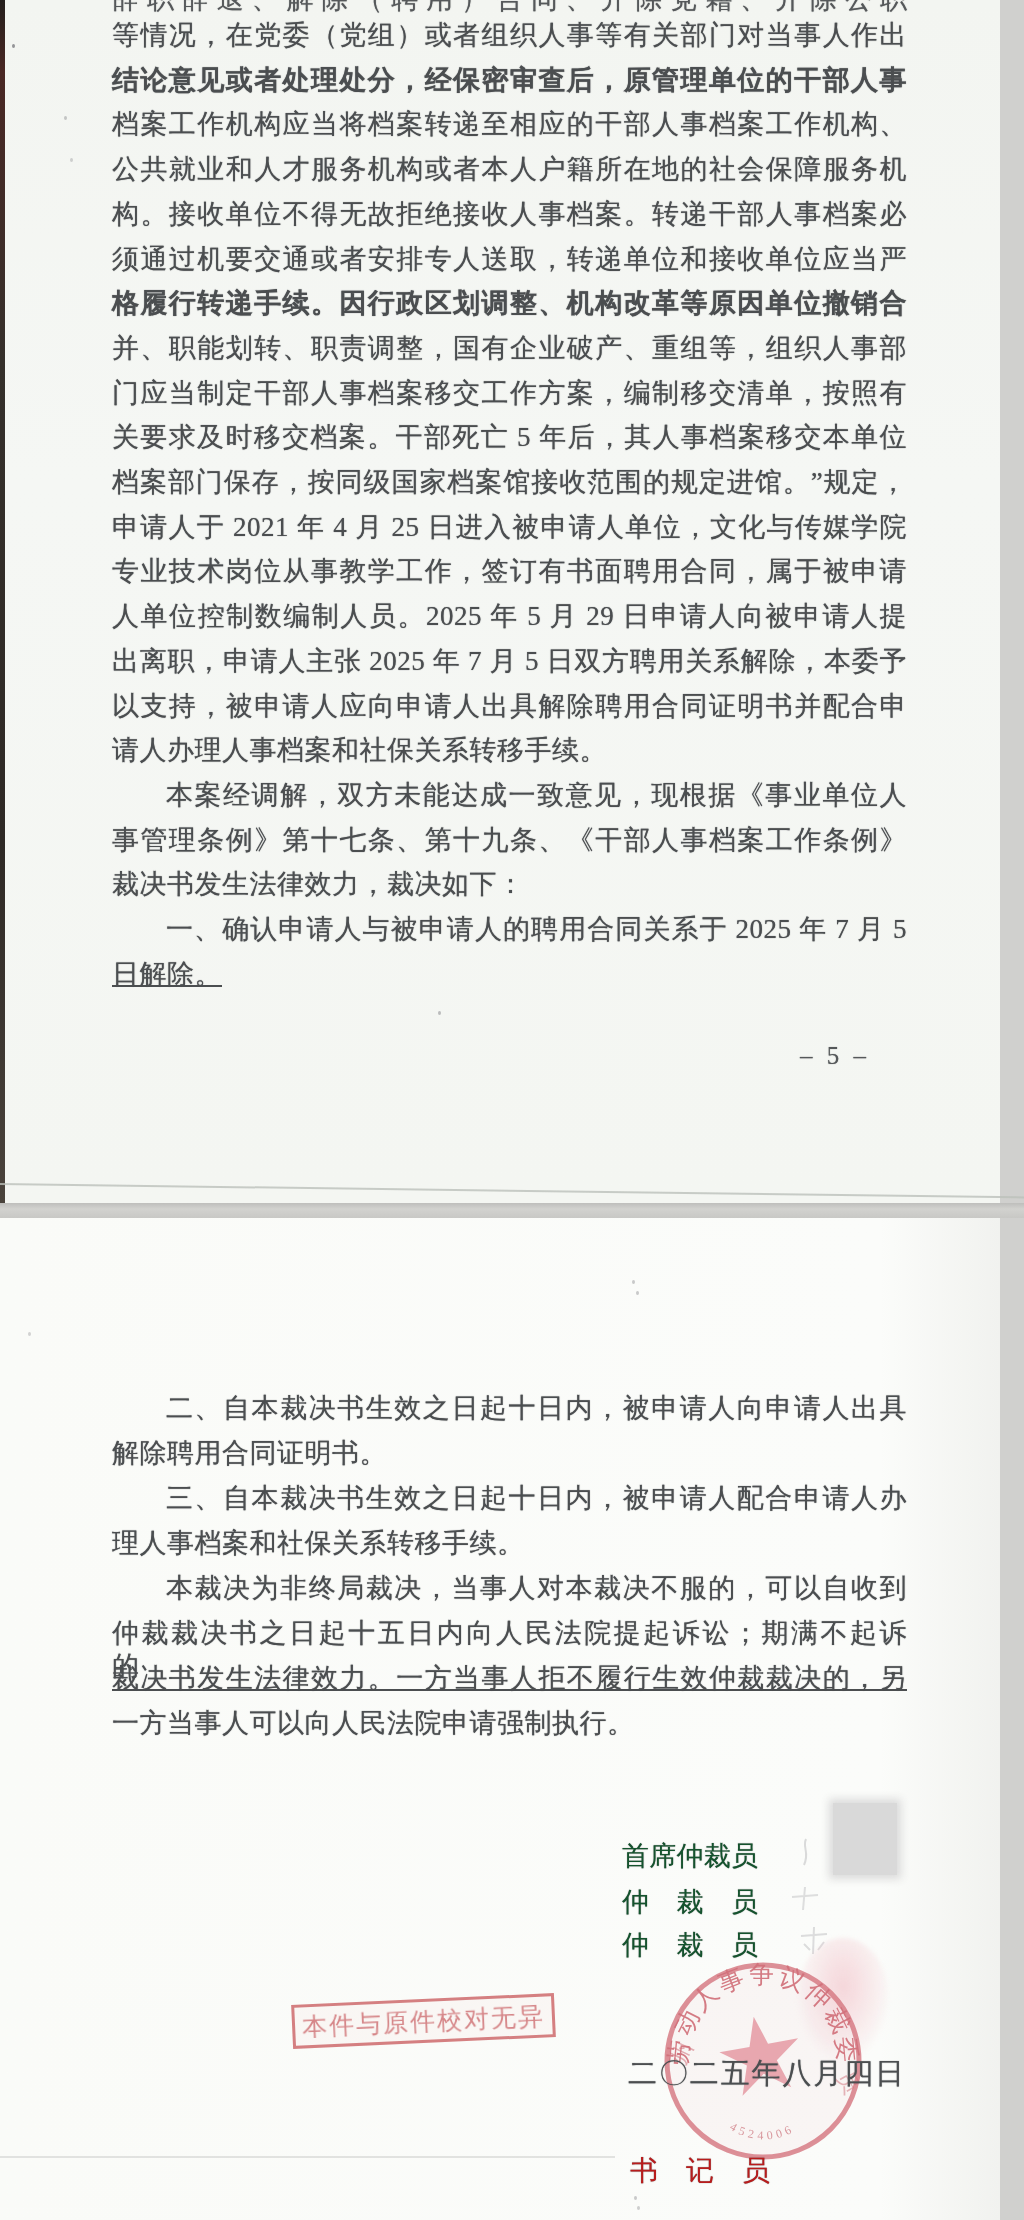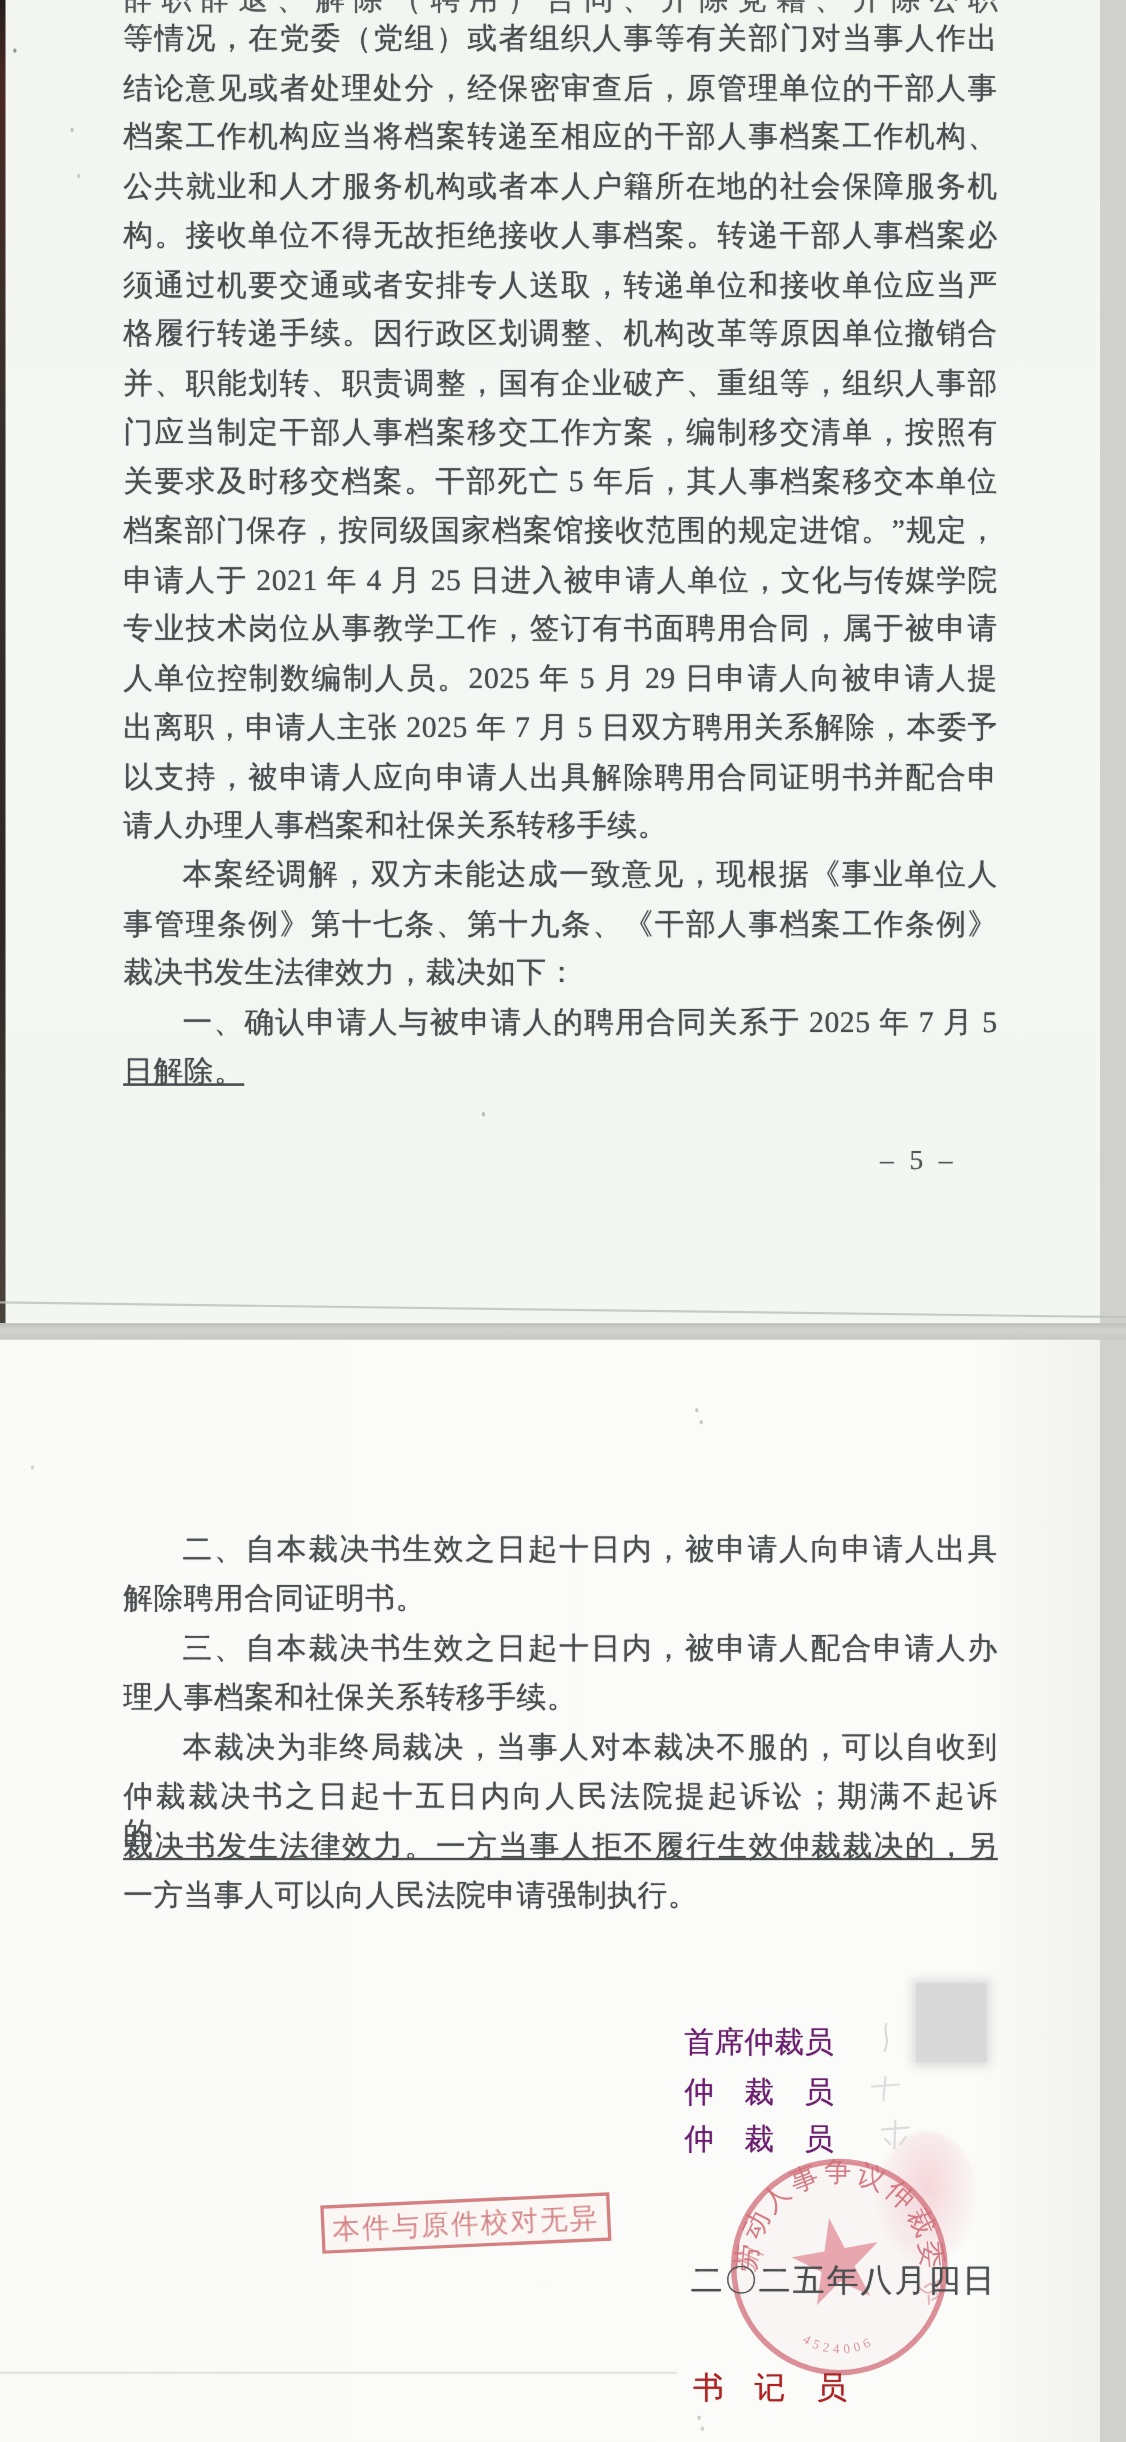--- a/index.html
+++ b/index.html
@@ -18,21 +18,21 @@
   .line{position:absolute;left:112px;width:795px;font-size:27px;line-height:33px;color:#4b4e50;
         text-align:justify;text-align-last:justify;text-justify:inter-character;letter-spacing:.5px;
         text-shadow:0 0 1px rgba(77,80,83,.85);}
   .line.indent{padding-left:54px;width:741px;}
   .line.end{text-align-last:left;}
   .clipped{position:absolute;left:112px;top:-16px;width:795px;font-size:27px;line-height:31px;color:#55585a;
         text-align:justify;text-align-last:justify;text-justify:inter-character;
         text-shadow:0 0 1px rgba(85,88,90,.8);}
   .pageno{position:absolute;left:800px;top:1042px;font-size:25px;color:#55585a;letter-spacing:4px;
           text-shadow:0 0 1px rgba(85,88,90,.7);}
-  .sig{position:absolute;left:622px;width:136px;font-size:27px;color:#701a75;text-align:justify;
+  .sig{position:absolute;left:622px;width:136px;font-size:27px;color:#14532d;text-align:justify;
        text-align-last:justify;text-justify:inter-character;text-shadow:0 0 1px rgba(77,80,83,.8);}
   #sig-chief{top:1838px;} #sig-arb1{top:1884px;} #sig-arb2{top:1927px;}
   .redaction{position:absolute;left:833px;top:1803px;width:64px;height:72px;background:#d9d9d9;
              box-shadow:0 0 8px 4px rgba(217,217,217,.95);}
   .smudge{position:absolute;left:797px;top:1938px;width:92px;height:122px;border-radius:50%;
           background:radial-gradient(ellipse at 50% 40%,rgba(241,189,197,.6),rgba(244,205,211,.25) 55%,transparent 75%);
           filter:blur(2px);}
   .proof-stamp{position:absolute;left:292px;top:1999px;width:257px;height:38px;border:3px solid rgba(197,77,80,.7);
                transform:rotate(-2.6deg);background:rgba(235,160,162,.05);display:flex;align-items:center;justify-content:center;}
   .proof-stamp span{font-size:25px;color:rgba(201,96,100,.75);letter-spacing:2px;white-space:nowrap;
@@ -52,26 +52,26 @@
 
 <div class="page" id="page1">
   <div class="left-strip"></div>
   <div class="right-line"></div>
 
   <div class="clipped">辞职辞退、解除（聘用）合同、开除党籍、开除公职</div>
 
   <div>
 
   <div class="line" style="top: 19px;">等情况，在党委（党组）或者组织人事等有关部门对当事人作出</div>
-      <div class="line" style="top: 63.7px;">结论意见或者处理处分，经保密审查后，原管理单位的干部人事</div>
+      <div class="line" style="top: 63.7px; font-weight: bold;">结论意见或者处理处分，经保密审查后，原管理单位的干部人事</div>
       <div class="line" style="top: 108.4px;">档案工作机构应当将档案转递至相应的干部人事档案工作机构、</div>
       <div class="line" style="top: 153.1px;">公共就业和人才服务机构或者本人户籍所在地的社会保障服务机</div>
       <div class="line" style="top: 197.8px;">构。接收单位不得无故拒绝接收人事档案。转递干部人事档案必</div>
       <div class="line" style="top: 242.5px;">须通过机要交通或者安排专人送取，转递单位和接收单位应当严</div>
-      <div class="line" style="top: 287.2px;">格履行转递手续。因行政区划调整、机构改革等原因单位撤销合</div>
+      <div class="line" style="top: 287.2px; font-weight: bold;">格履行转递手续。因行政区划调整、机构改革等原因单位撤销合</div>
       <div class="line" style="top: 331.9px;">并、职能划转、职责调整，国有企业破产、重组等，组织人事部</div>
       <div class="line" style="top: 376.6px;">门应当制定干部人事档案移交工作方案，编制移交清单，按照有</div>
       <div class="line" style="top: 421.3px;">关要求及时移交档案。干部死亡 5 年后，其人事档案移交本单位</div>
       <div class="line" style="top: 466px;">档案部门保存，按同级国家档案馆接收范围的规定进馆。”规定，</div>
       <div class="line" style="top: 510.7px;">申请人于 2021 年 4 月 25 日进入被申请人单位，文化与传媒学院</div>
       <div class="line" style="top: 555.4px;">专业技术岗位从事教学工作，签订有书面聘用合同，属于被申请</div>
       <div class="line" style="top: 600.1px;">人单位控制数编制人员。2025 年 5 月 29 日申请人向被申请人提</div>
       <div class="line" style="top: 644.8px;">出离职，申请人主张 2025 年 7 月 5 日双方聘用关系解除，本委予</div>
       <div class="line" style="top: 689.5px;">以支持，被申请人应向申请人出具解除聘用合同证明书并配合申</div>
       <div class="line end" style="top: 734.2px;">请人办理人事档案和社保关系转移手续。</div>

